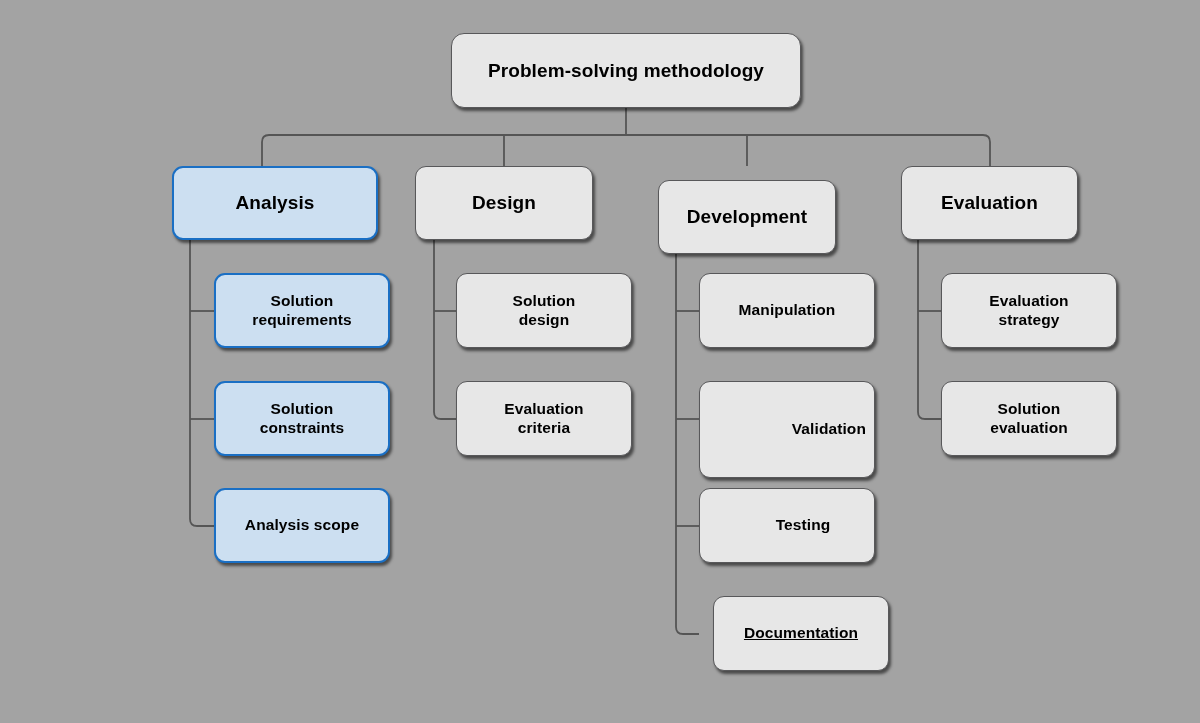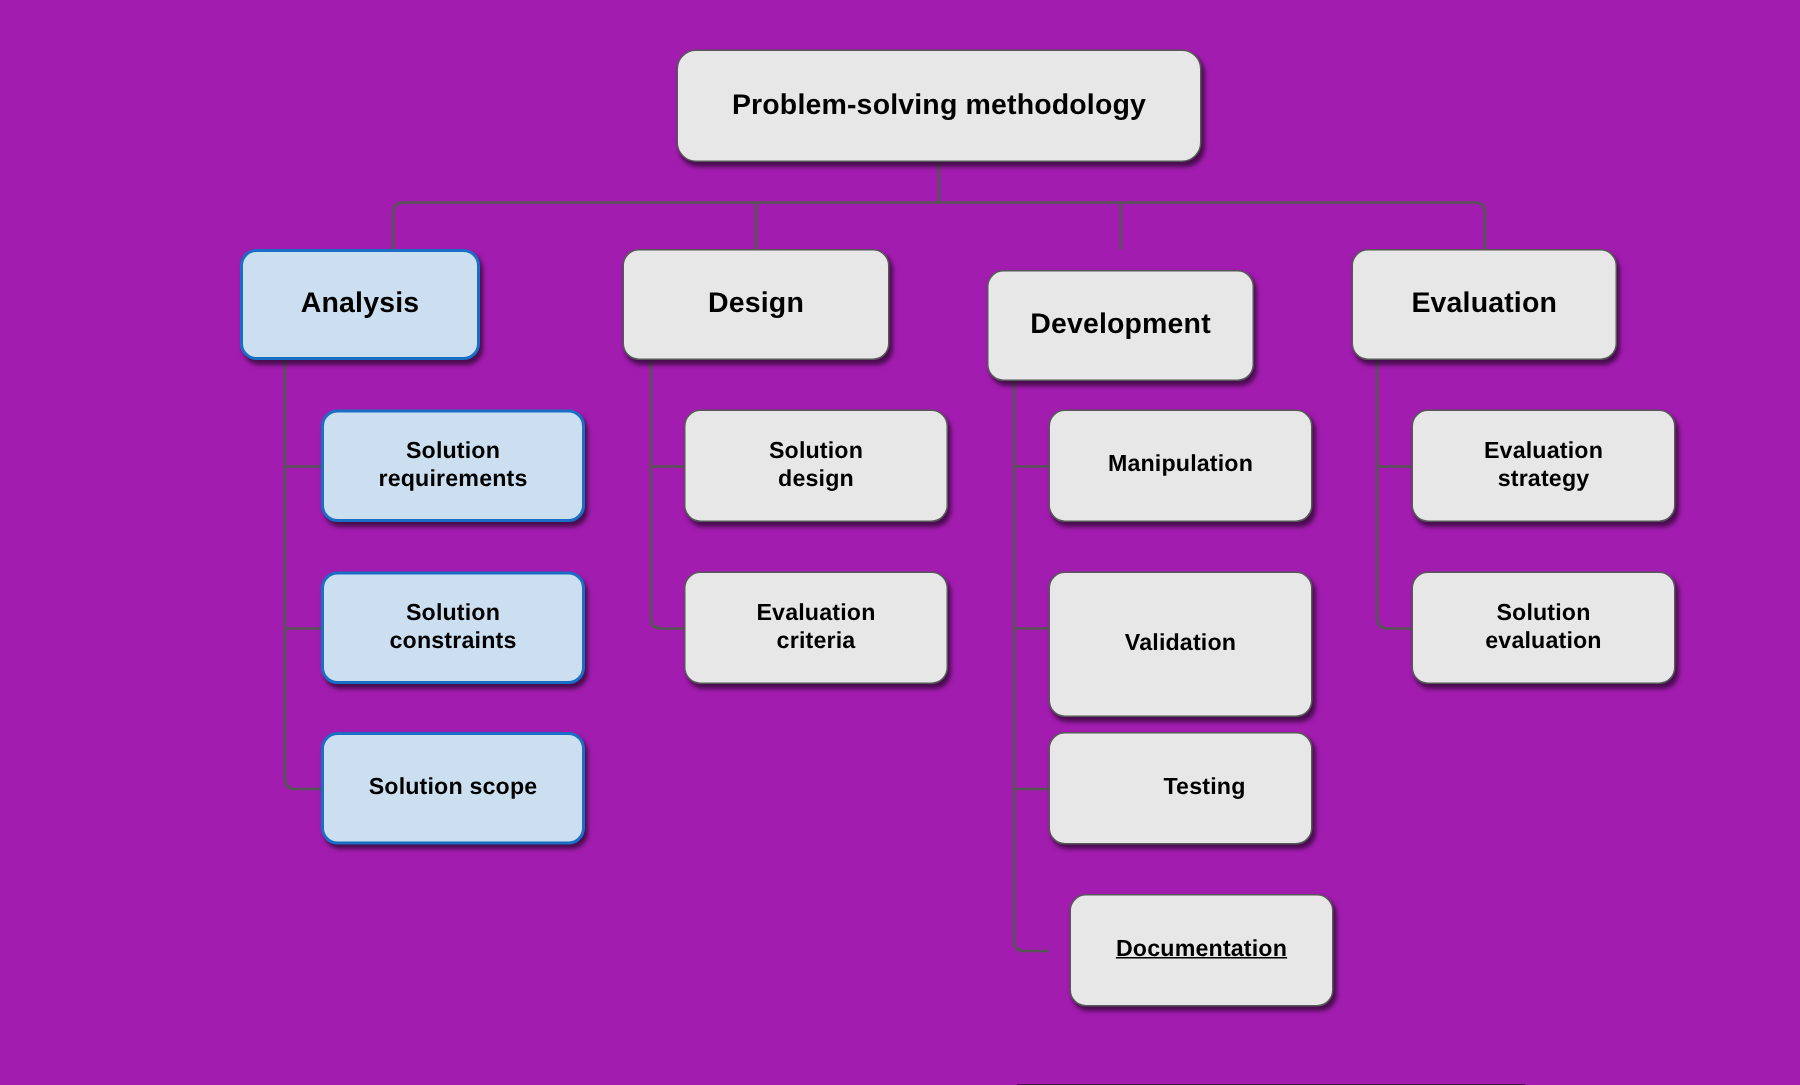--- a/index.html
+++ b/index.html
@@ -8,21 +8,21 @@
     padding: 0;
     background: #000000;
   }
   body {
     font-family: "Liberation Sans", sans-serif;
   }
   #canvas {
     position: relative;
     width: 1200px;
     height: 723px;
-    background: #a21caf;
+    background: #a3a3a3;
     overflow: hidden;
   }
   #edges {
     position: absolute;
     left: 0;
     top: 0;
     width: 1200px;
     height: 723px;
     pointer-events: none;
   }
@@ -81,35 +81,35 @@
       <path d="M 434 311 L 456 311" fill="none" stroke="#555555" stroke-width="1.8" stroke-linecap="butt"></path>
       <path d="M 676 240 L 676 627 Q 676 634 683 634 L 699 634" fill="none" stroke="#555555" stroke-width="1.8" stroke-linecap="butt"></path>
       <path d="M 676 311 L 699 311" fill="none" stroke="#555555" stroke-width="1.8" stroke-linecap="butt"></path>
       <path d="M 676 419 L 699 419" fill="none" stroke="#555555" stroke-width="1.8" stroke-linecap="butt"></path>
       <path d="M 676 526 L 699 526" fill="none" stroke="#555555" stroke-width="1.8" stroke-linecap="butt"></path>
       <path d="M 918 240 L 918 412 Q 918 419 925 419 L 941 419" fill="none" stroke="#555555" stroke-width="1.8" stroke-linecap="butt"></path>
       <path d="M 918 311 L 941 311" fill="none" stroke="#555555" stroke-width="1.8" stroke-linecap="butt"></path>
     </svg>
   <div id="nodes-layer">
       <div class="node root" style="left: 451px; top: 33px; width: 350px; height: 75px;"><span class="node-label">Problem-solving methodology</span></div>
-      <div class="node level2 highlight" style="left: 160px; top: 166px; width: 160px; height: 74px;"><span class="node-label">Analysis</span></div>
+      <div class="node level2 highlight" style="left: 172px; top: 166px; width: 206px; height: 74px;"><span class="node-label">Analysis</span></div>
       <div class="node level2" style="left: 415px; top: 166px; width: 178px; height: 74px;"><span class="node-label">Design</span></div>
       <div class="node level2" style="left: 658px; top: 180px; width: 178px; height: 74px;"><span class="node-label">Development</span></div>
       <div class="node level2" style="left: 901px; top: 166px; width: 177px; height: 74px;"><span class="node-label">Evaluation</span></div>
       <div class="node level3 highlight" style="left: 214px; top: 273px; width: 176px; height: 75px;"><span class="node-label">Solution
 requirements</span></div>
       <div class="node level3 highlight" style="left: 214px; top: 381px; width: 176px; height: 75px;"><span class="node-label">Solution
 constraints</span></div>
-      <div class="node level3 highlight" style="left: 214px; top: 488px; width: 176px; height: 75px;"><span class="node-label">Solution scope</span></div>
+      <div class="node level3 highlight" style="left: 214px; top: 488px; width: 176px; height: 75px;"><span class="node-label">Analysis scope</span></div>
       <div class="node level3" style="left: 456px; top: 273px; width: 176px; height: 75px;"><span class="node-label">Solution
 design</span></div>
       <div class="node level3" style="left: 456px; top: 381px; width: 176px; height: 75px;"><span class="node-label">Evaluation
 criteria</span></div>
       <div class="node level3" style="left: 699px; top: 273px; width: 176px; height: 75px;"><span class="node-label">Manipulation</span></div>
-      <div class="node level3" style="left: 699px; top: 381px; width: 176px; height: 97px;"><span class="node-label">Validation</span></div>
+      <div class="node level3" style="left: 699px; top: 381px; width: 176px; height: 97px; justify-content: flex-end;"><span class="node-label">Validation</span></div>
       <div class="node level3" style="left: 699px; top: 488px; width: 176px; height: 75px; padding-left: 40px;"><span class="node-label">Testing</span></div>
       <div class="node level3" style="left: 713px; top: 596px; width: 176px; height: 75px; text-decoration: underline;"><span class="node-label">Documentation</span></div>
       <div class="node level3" style="left: 941px; top: 273px; width: 176px; height: 75px;"><span class="node-label">Evaluation
 strategy</span></div>
       <div class="node level3" style="left: 941px; top: 381px; width: 176px; height: 75px;"><span class="node-label">Solution
 evaluation</span></div>
     </div>
 </div>
 
 </body></html>

